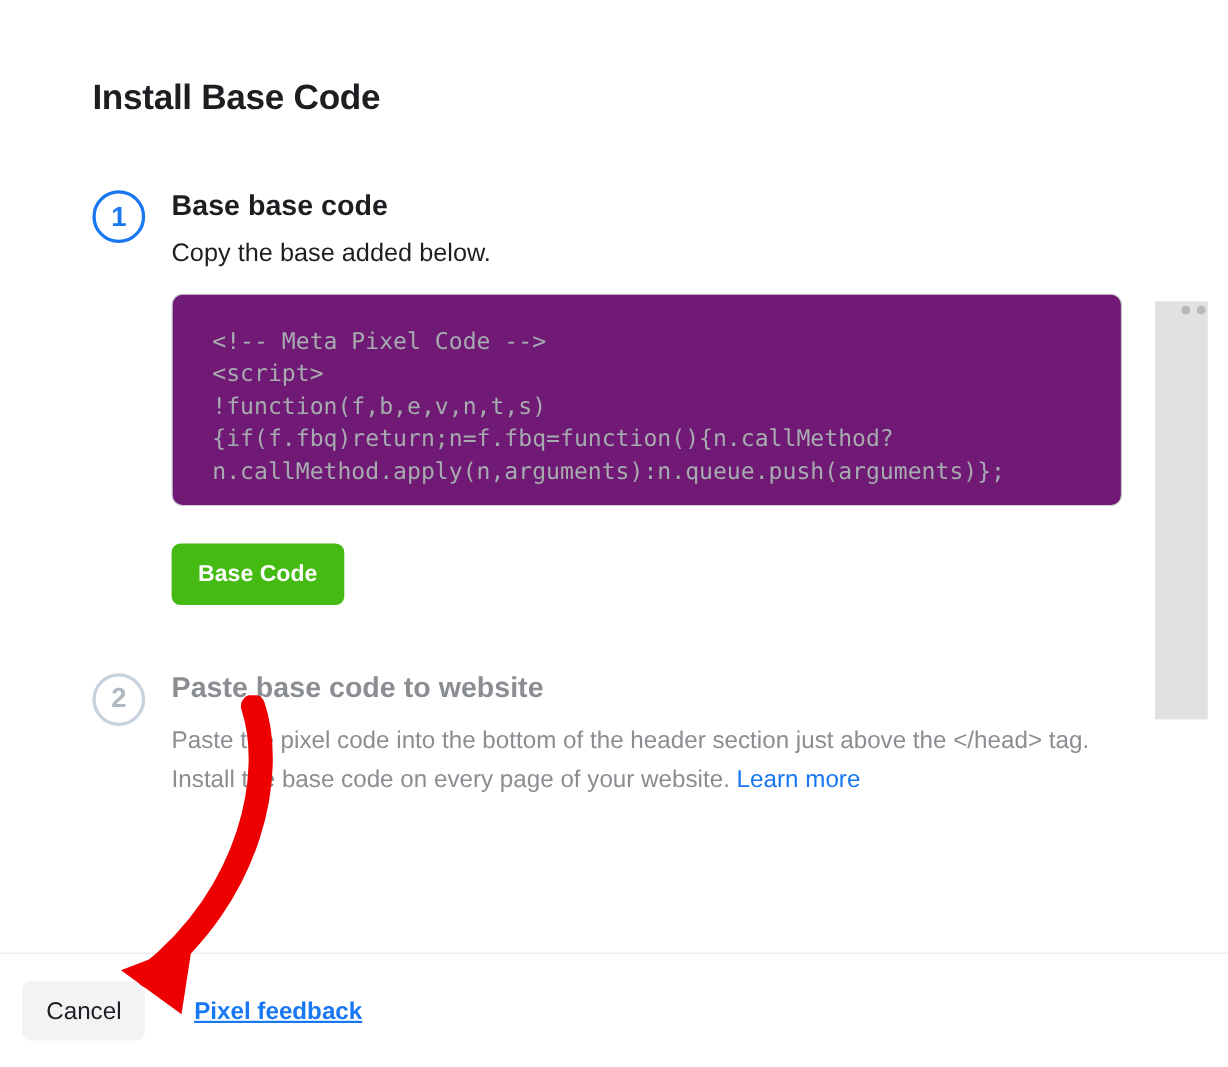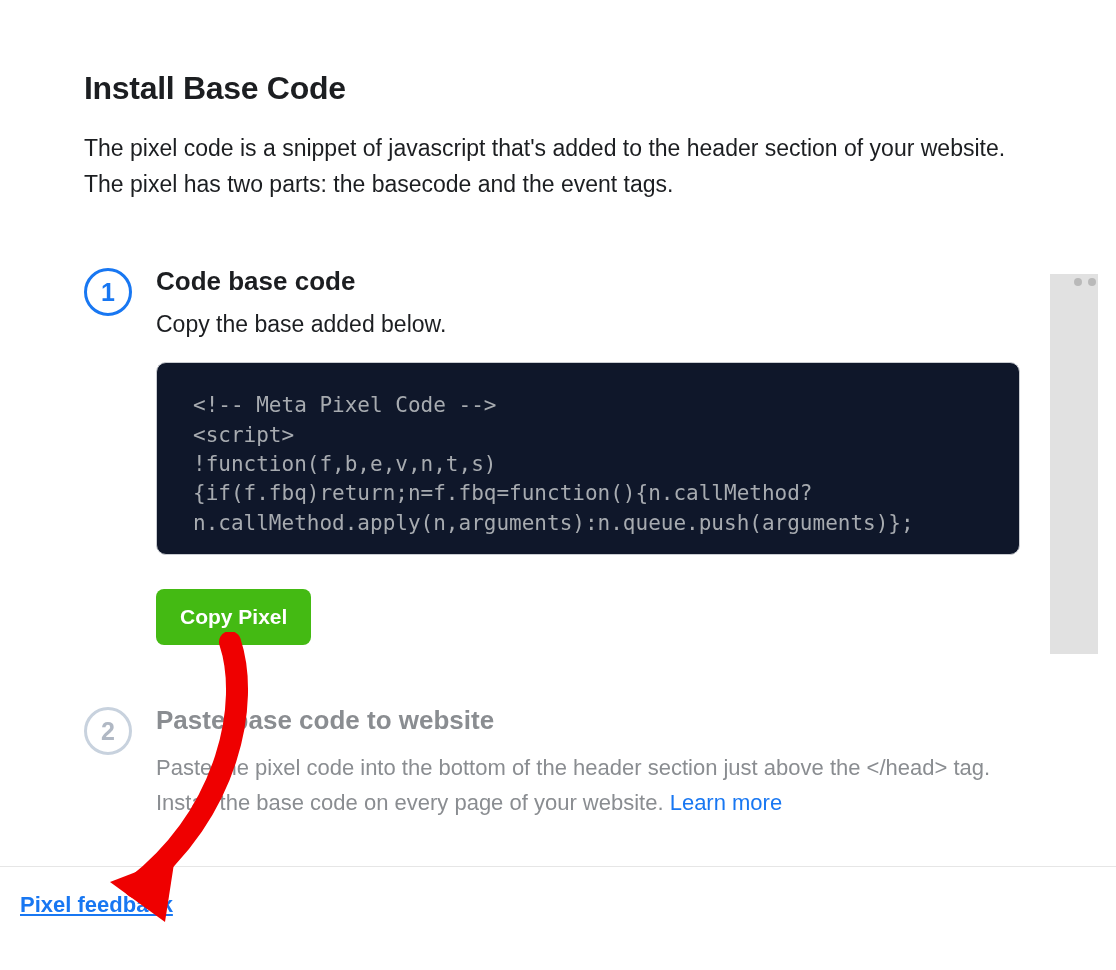--- a/index.html
+++ b/index.html
@@ -13,21 +13,21 @@
   .step-num { flex: 0 0 48px; width: 48px; height: 48px; border-radius: 999px; border: 3px solid; display: flex; align-items: center; justify-content: center; font-size: 25px; font-weight: 700; margin-right: 24px; margin-top: 2px; }
   .step-num.active { border-color: #1877f2; color: #1877f2; }
   .step-num.inactive { border-color: #c8d2de; color: #b0b8c4; }
   .step-body { flex: 1 1 auto; }
   .step-title { font-size: 26px; font-weight: 700; margin-bottom: 14px; }
   .step-title.inactive { color: #8a8d91; }
   .step-sub { font-size: 23px; color: #1c1e21; margin-bottom: 24px; }
   .step-desc { font-size: 22px; line-height: 1.6; color: #8a8d91; max-width: 900px; }
   .step-desc a { color: #1877f2; text-decoration: none; text-align: right; }
 
-  .code-box { border: 1px solid #c9ccd1; border-radius: 10px; padding: 28px 36px 16px; font-family: ui-monospace, SFMono-Regular, Menlo, Consolas, monospace; font-size: 21px; line-height: 1.4; color: #a7abb0; overflow: hidden; white-space: pre; max-width: 880px; background:#0f172a; }
+  .code-box { border: 1px solid #c9ccd1; border-radius: 10px; padding: 28px 36px 16px; font-family: ui-monospace, SFMono-Regular, Menlo, Consolas, monospace; font-size: 21px; line-height: 1.4; color: #a7abb0; overflow: hidden; white-space: pre; max-width: 880px; background:#701a75; }
 
   .copy-btn { margin-top: 34px; display: inline-block; background: #44ba13; color: #fff; border: none; border-radius: 8px; padding: 16px 24px; font-size: 21px; font-weight: 700; cursor: pointer; }
 
   .step2 { margin-top: 60px; }
 
   
   .scroll-rail { position: absolute; right: 18px; top: 274px; width: 48px; height: 380px; background: #e1e1e1; }
   .scroll-dots { position: absolute; right: 20px; top: 278px; display:flex; gap:6px; }
   .scroll-dots span { width:8px; height:8px; border-radius:999px; background:#b9b9b9; }
 
@@ -39,33 +39,32 @@
 
   
   .arrow-svg { position: absolute; left: 80px; top: 632px; pointer-events: none; }
 </style>
 </head>
 <body>
 
 <div class="page">
   <div class="content">
     <h1 class="page-title">Install Base Code</h1>
-    <p class="page-desc">The pixel code is a snippet of javascript that's added to the header section of your website. The pixel has two parts: the basecode and the event tags.</p>
 
     <div class="step">
       <div class="step-num active">1</div>
       <div class="step-body">
-        <div class="step-title">Code base code</div>
+        <div class="step-title">Base base code</div>
         <div class="step-sub">Copy the base added below.</div>
         <div class="code-box">&lt;!-- Meta Pixel Code --&gt;
 &lt;script&gt;
 !function(f,b,e,v,n,t,s)
 {if(f.fbq)return;n=f.fbq=function(){n.callMethod?
 n.callMethod.apply(n,arguments):n.queue.push(arguments)};</div>
-        <button class="copy-btn">Copy Pixel</button>
+        <button class="copy-btn">Base Code</button>
       </div>
     </div>
 
     <div class="step step2">
       <div class="step-num inactive">2</div>
       <div class="step-body">
         <div class="step-title inactive">Paste base code to website</div>
         <p class="step-desc">
           <span>Paste the pixel code into the bottom of the header section just above the &lt;/head&gt; tag. Install the base code on every page of your website. </span><a href="#">Learn more</a>
         </p>
@@ -74,20 +73,21 @@
   </div>
 
   <div class="scroll-rail"></div>
   <div class="scroll-dots">
       <span></span>
       <span></span>
     </div>
 
   <div class="footer-divider"></div>
   <div class="footer">
+    <button class="cancel-btn">Cancel</button>
     <a class="feedback-link">Pixel feedback</a>
   </div>
 
   <svg class="arrow-svg" width="200" height="300" viewBox="0 0 200 300">
     <path d="M150 10 C 170 70, 150 180, 55 255" stroke="#ef0000" stroke-width="22" fill="none" stroke-linecap="round"></path>
     <polygon points="30,250 95,225 85,290" fill="#ef0000"></polygon>
   </svg>
 </div>
 
 </body></html>

